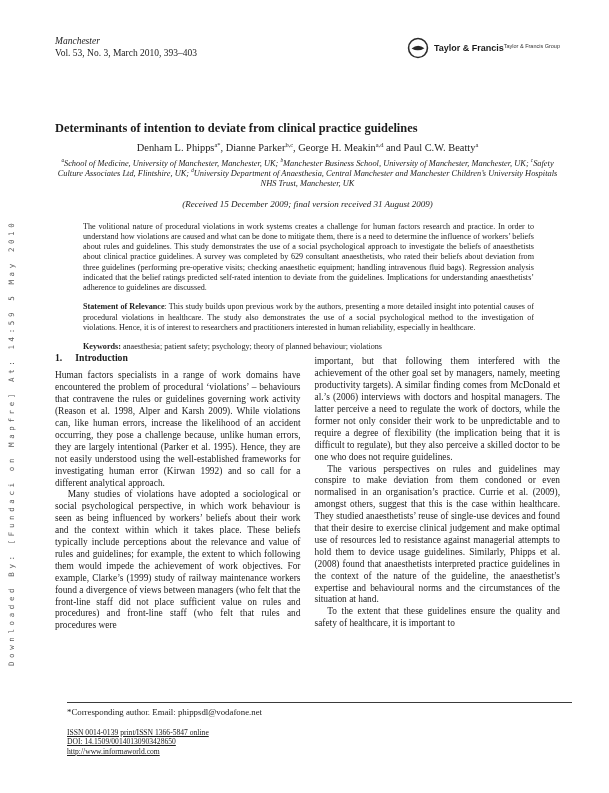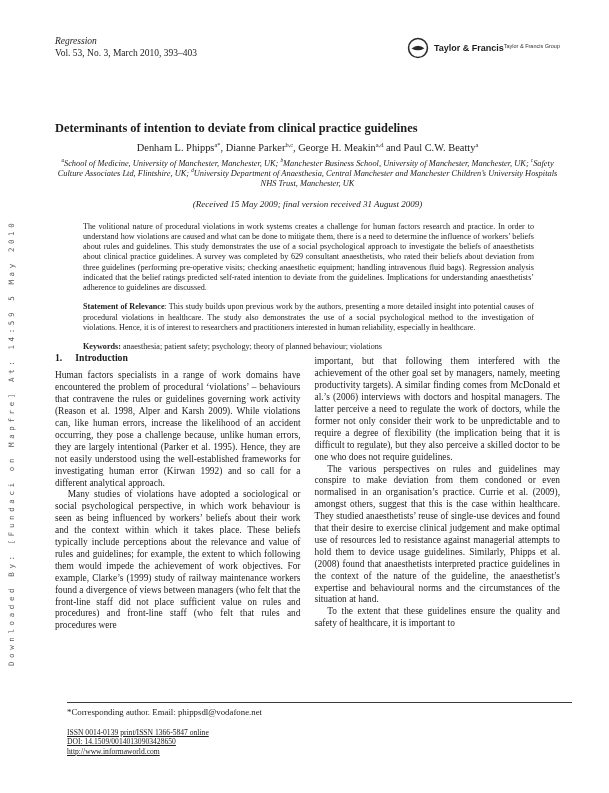--- a/index.html
+++ b/index.html
@@ -57,21 +57,21 @@
 <body>
 
 <div class="page">
 
   <div class="vertical-note">Downloaded By: [Fundaci on Mapfre] At: 14:59 5 May 2010</div>
 
   <div class="content">
 
     <div class="header">
       <div>
-        <div class="journal-name">Regression</div>
+        <div class="journal-name">Manchester</div>
         <div class="issue-line">Vol. 53, No. 3, March 2010, 393–403</div>
       </div>
       <div class="publisher">
         <span class="logo-circle">
           <svg width="22" height="22" viewBox="0 0 24 24">
             <circle cx="12" cy="12" r="10.3" fill="none" stroke="#2b2b2b" stroke-width="1.7"></circle>
             <path d="M5 12.5 Q12 6.5 19 12.2 Q12 16.8 5 12.5 Z" fill="#2b2b2b"></path>
             <path d="M7 9.5 Q12 7.5 17 9.5" fill="none" stroke="#ffffff" stroke-width="0.8"></path>
           </svg>
         </span>
@@ -81,21 +81,21 @@
         </span>
       </div>
     </div>
 
     <h1 class="title">Determinants of intention to deviate from clinical practice guidelines</h1>
 
     <div class="authors"><span>Denham L. Phipps</span><sup>a</sup><sup>*</sup><span>, Dianne Parker</span><sup>b,c</sup><span>, George H. Meakin</span><sup>a,d</sup><span> and Paul C.W. Beatty</span><sup>a</sup></div>
 
     <div class="affiliations"><sup>a</sup><span>School of Medicine, University of Manchester, Manchester, UK; </span><sup>b</sup><span>Manchester Business School, University of Manchester, Manchester, UK; </span><sup>c</sup><span>Safety Culture Associates Ltd, Flintshire, UK; </span><sup>d</sup><span>University Department of Anaesthesia, Central Manchester and Manchester Children’s University Hospitals NHS Trust, Manchester, UK</span></div>
 
-    <div class="received">(Received 15 May 2009; final version received 31 August 2009)</div>
+    <div class="received">(Received 15 December 2009; final version received 31 August 2009)</div>
 
     <div class="abstract">The volitional nature of procedural violations in work systems creates a challenge for human factors research and practice. In order to understand how violations are caused and what can be done to mitigate them, there is a need to determine the influence of workers’ beliefs about rules and guidelines. This study demonstrates the use of a social psychological approach to investigate the beliefs of anaesthetists about clinical practice guidelines. A survey was completed by 629 consultant anaesthetists, who rated their beliefs about deviation from three guidelines (performing pre-operative visits; checking anaesthetic equipment; handling intravenous fluid bags). Regression analysis indicated that the belief ratings predicted self-rated intention to deviate from the guidelines. Implications for understanding anaesthetists’ adherence to guidelines are discussed.</div>
 
     <div class="abstract statement"><span style="font-weight: bold;">Statement of Relevance</span><span>: This study builds upon previous work by the authors, presenting a more detailed insight into potential causes of procedural violations in healthcare. The study also demonstrates the use of a social psychological method to the investigation of violations. Hence, it is of interest to researchers and practitioners interested in human reliability, especially in healthcare.</span></div>
 
     <div class="abstract keywords"><span style="font-weight: bold;">Keywords: </span><span>anaesthesia; patient safety; psychology; theory of planned behaviour; violations</span></div>
 
     <div class="columns">
       <div class="col">
         <div class="sec-heading">

